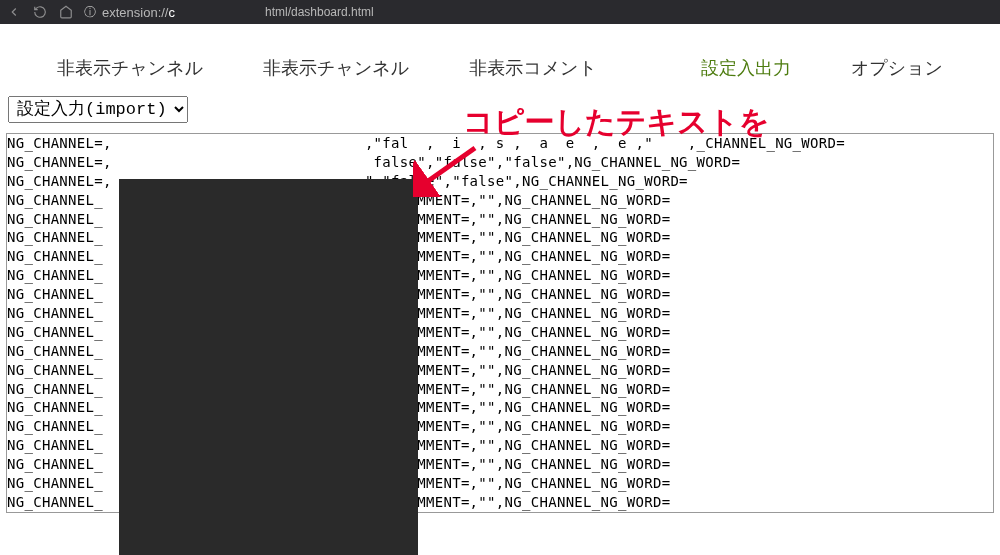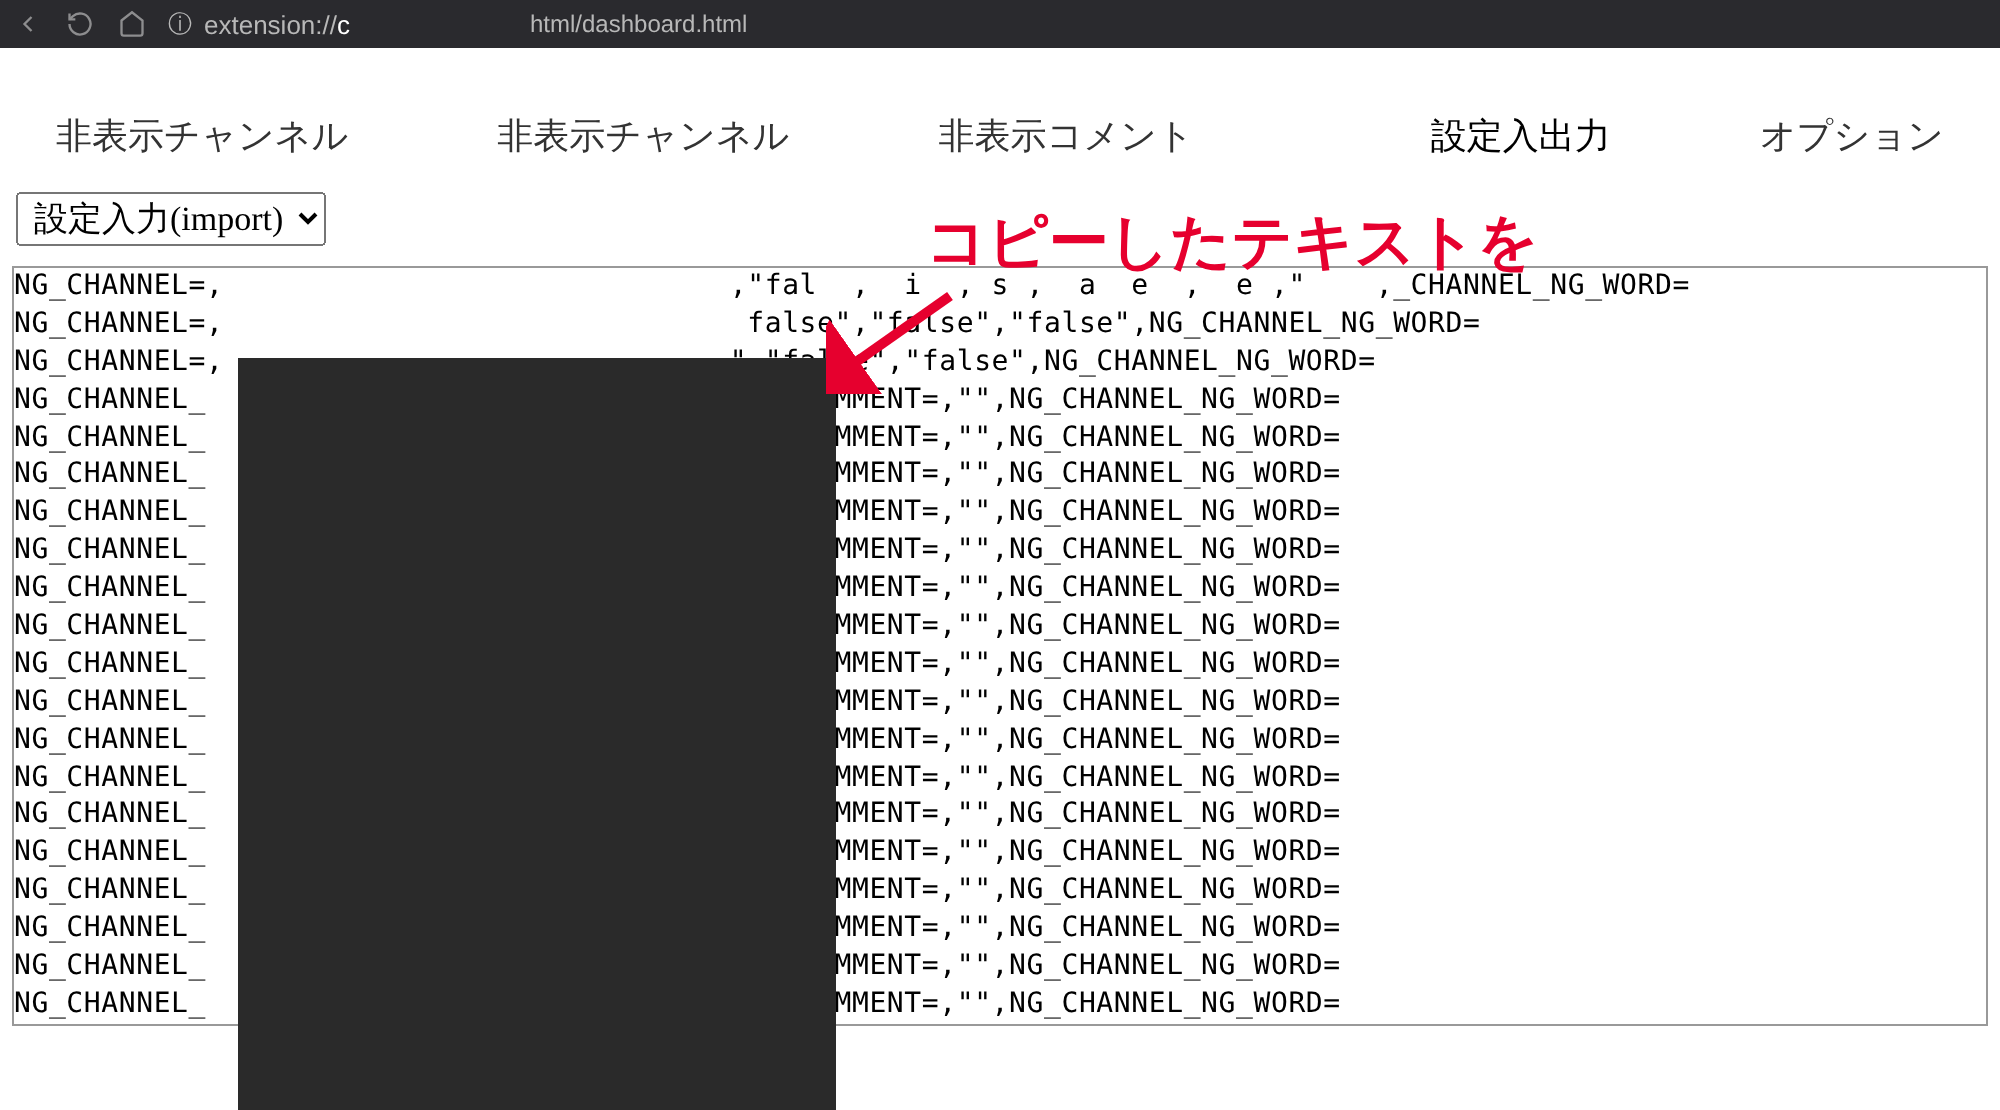--- a/index.html
+++ b/index.html
@@ -7,31 +7,31 @@
     
     
     .browser-bar { background: #2a2a2e; height: 24px; display: flex; align-items: center; padding: 0 6px; gap: 10px; color: #b8b8b8; font-size: 12px; }
     .nav-icon { width: 16px; height: 16px; display: flex; align-items: center; justify-content: center; opacity: 0.7; }
     .url-bar { display: flex; align-items: center; gap: 6px; flex: 1; }
     .url-prefix { font-size: 13px; }
     .url-path { font-size: 12px; margin-left: 84px; }
     .info-icon { font-size: 12px; }
     
     
-    .tabs { display: flex; justify-content: space-between; gap: 60px; padding: 32px 28px 16px 28px; font-size: 18px; font-family: "Meiryo", sans-serif; color: #333; }
+    .tabs { display: flex; justify-content: center; gap: 60px; padding: 32px 28px 16px 28px; font-size: 18px; font-family: "Meiryo", sans-serif; color: #333; }
     .tab { cursor: pointer; white-space: nowrap; }
-    .tab.active { color: #000000; margin-left: 44px; }
+    .tab.active { color: #4d7c0f; margin-left: 44px; }
     
     
     .annotation { position: absolute; color: #e6002e; font-size: 30px; font-weight: 600; font-family: "Meiryo", sans-serif; line-height: 1.3; }
     .arrow { position: absolute; }
     
     
     .controls { padding: 0 8px 10px 8px; }
-    select { font-size: 17px; padding: 2px 4px; font-family: Liberation Serif, serif; }
+    select { font-size: 17px; padding: 2px 4px; font-family: Liberation Mono, monospace; }
     
     
     .textarea-wrap { padding: 0 6px; }
     textarea { width: 988px; height: 380px; font-family: monospace; font-size: 14px; line-height: 1.35; border: 1px solid #999; padding: 0; resize: none; white-space: pre; letter-spacing: 0.3px; }
     
     
     .redact { position: absolute; background: #2a2a2a; }
   </style>
 </head>
 <body>

